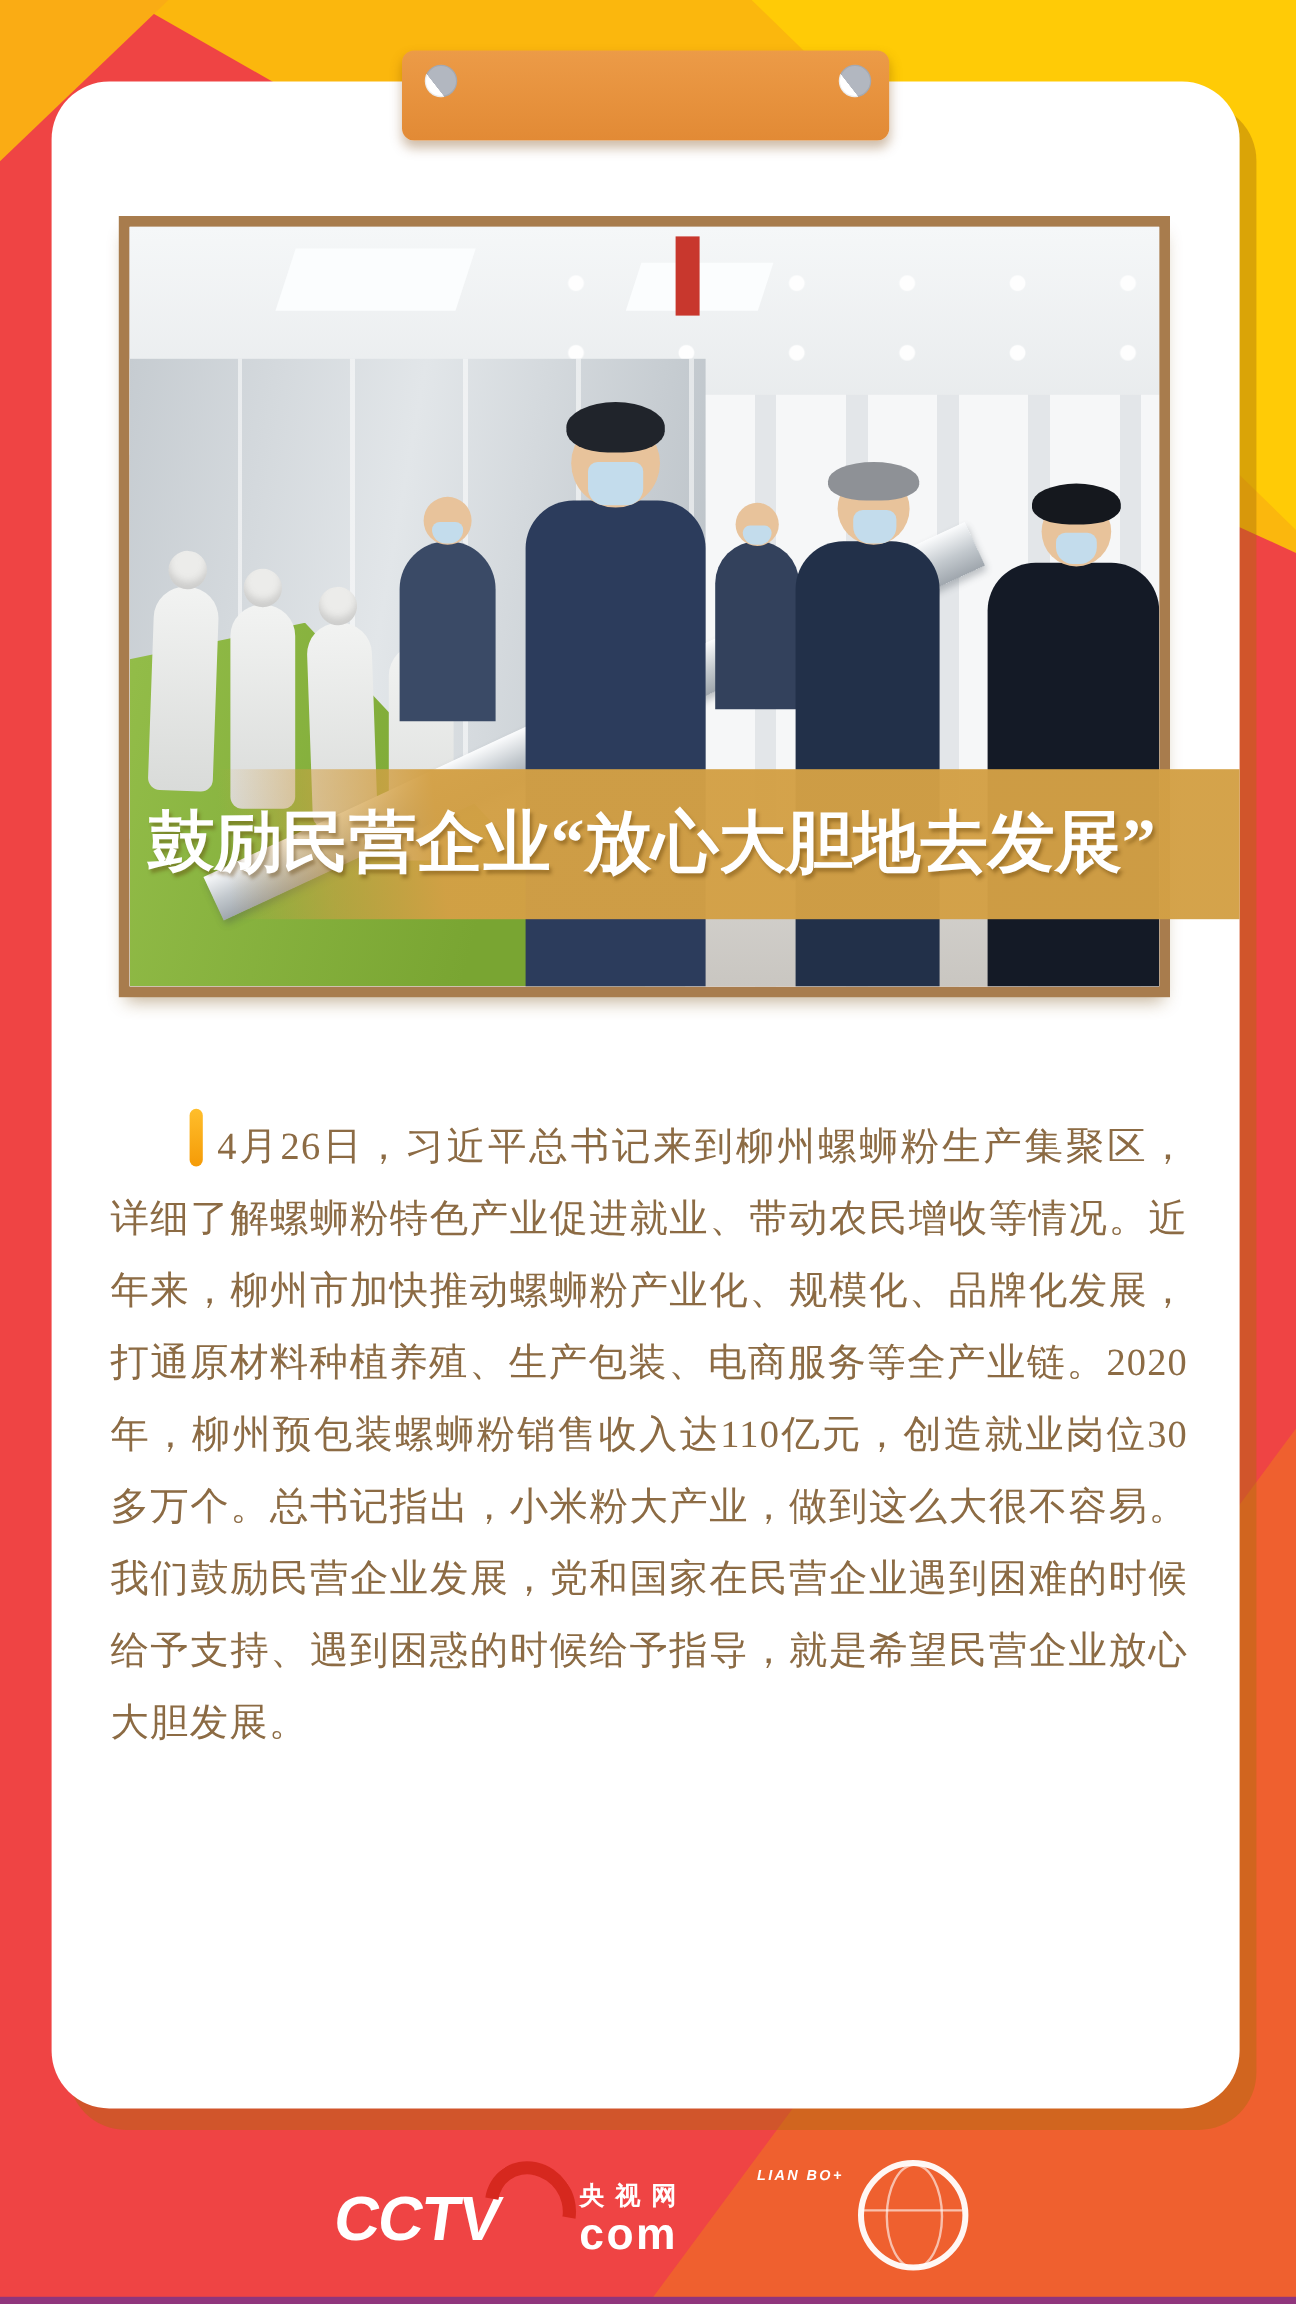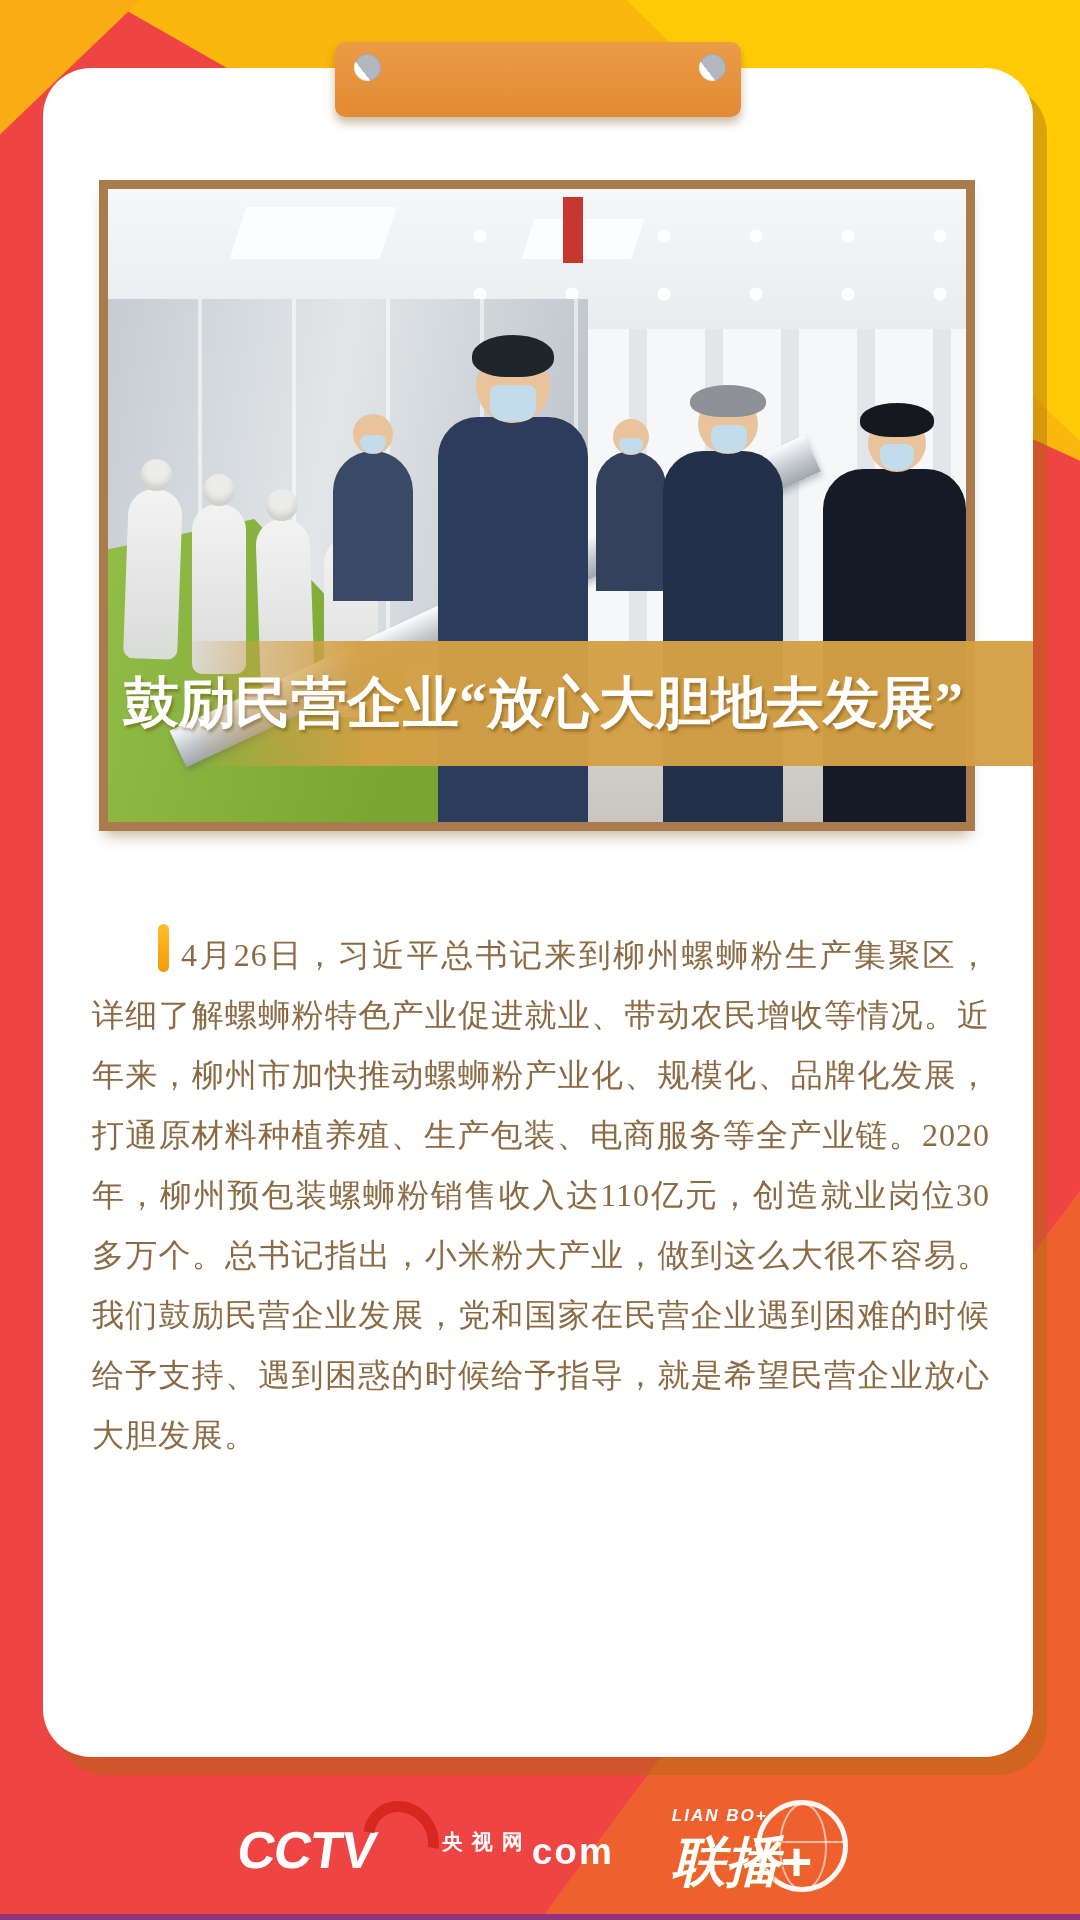--- a/index.html
+++ b/index.html
@@ -93,31 +93,31 @@
      background:linear-gradient(#FFBE2B,#F59B07);}
 
   
   .footer{position:absolute;left:0;top:1795px;width:100%;height:110px;display:flex;
      justify-content:center;align-items:center;gap:58px;z-index:3;}
   .cctv{display:flex;align-items:center;}
   .cctv-letters{font-size:52px;font-weight:800;color:#fff;letter-spacing:-1px;transform:skewX(-8deg);}
   .cctv-swoosh{width:52px;height:58px;border:11px solid #D6281E;border-radius:50%;
      border-left-color:transparent;border-bottom-color:transparent;transform:rotate(-35deg);
      margin:0 4px 20px -12px;}
-  .cctv-right{display:flex;flex-direction:row;line-height:1;}
+  .cctv-right{display:flex;flex-direction:column;line-height:1;}
   .cctv-site{font-size:21px;color:#fff;letter-spacing:9px;font-weight:700;}
   .cctv-domain{font-size:37px;color:#fff;font-weight:700;letter-spacing:2px;margin-top:2px;}
   .lianbo{position:relative;width:170px;height:100px;}
   .globe{position:absolute;right:-6px;top:0;width:92px;height:92px;border:5px solid rgba(255,255,255,.95);
      border-radius:50%;box-sizing:border-box;}
   .globe::before{content:"";position:absolute;left:18px;top:-2px;width:44px;height:84px;border:2px solid rgba(255,255,255,.6);
      border-radius:50%;}
   .globe::after{content:"";position:absolute;left:-2px;top:36px;width:84px;height:10px;border-top:2px solid rgba(255,255,255,.6);}
   .lianbo-text{position:relative;z-index:2;padding-top:6px;}
-  .lianbo-latin{display:block;font-size:17px;font-style:italic;font-weight:700;letter-spacing:2px;color:#fff;}
+  .lianbo-latin{display:block;font-size:12px;font-style:italic;font-weight:700;letter-spacing:2px;color:#fff;}
   .lianbo-name{display:block;font-size:54px;font-weight:900;font-style:italic;color:#fff;
      text-shadow:2px 2px 0 rgba(200,130,10,.4);}
 
   .bottom-strip{position:absolute;left:0;bottom:0;width:100%;height:6px;background:#90357C;z-index:7;}
 </style>
 </head>
 <body>
 
 <div class="page">
 
@@ -196,20 +196,19 @@
       <span class="cctv-swoosh"></span>
       <div class="cctv-right">
         <span class="cctv-site">央视网</span>
         <span class="cctv-domain">com</span>
       </div>
     </div>
     <div class="lianbo">
       <span class="globe"></span>
       <div class="lianbo-text">
         <span class="lianbo-latin">LIAN BO+</span>
-        <span class="lianbo-name">联播+</span>
       </div>
     </div>
   </div>
 
   <div class="bottom-strip"></div>
 
 </div>
 
 </body></html>

